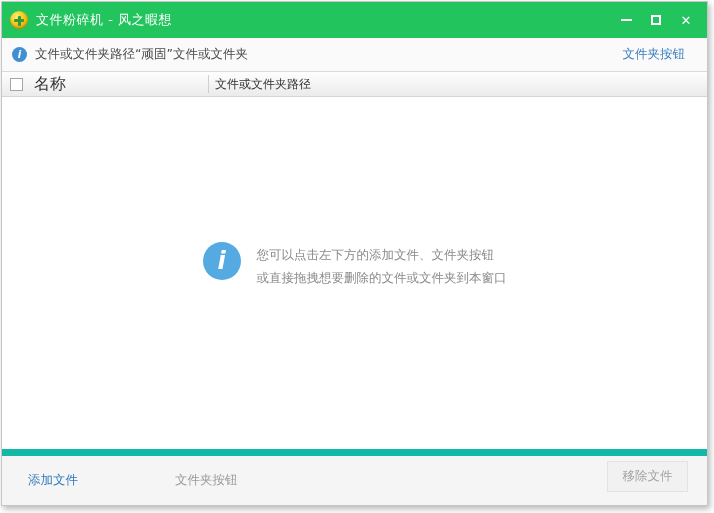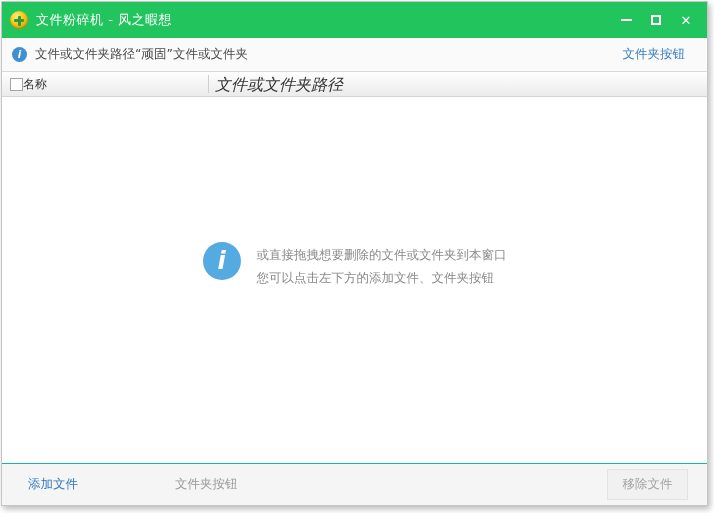--- a/index.html
+++ b/index.html
@@ -52,40 +52,40 @@
   .table-header {
     height:25px; flex-shrink:0; position:relative;
     background:linear-gradient(#fefefe,#ebebeb);
     border-bottom:1px solid #d4d4d4;
     display:flex; align-items:center;
   }
   .checkbox {
     width:13px; height:13px; background:#ffffff; border:1px solid #a5a5a5;
     margin-left:8px; cursor:pointer; flex-shrink:0;
   }
-  .col-name { font-size:12px; color:#333333; margin-left:0; cursor:default; }
+  .col-name { font-size:16px; color:#333333; margin-left:11px; cursor:default; }
   .col-divider { position:absolute; left:206px; top:3px; bottom:3px;
                  width:1px; background:#cfcfcf; }
   .col-path { position:absolute; left:213px; top:0; height:25px; line-height:25px;
-              font-size:16px; color:#333333; cursor:default;font-style:italic; }
+              font-size:12px; color:#333333; cursor:default; }
 
   
   .list-area { flex:1; background:#ffffff; overflow:hidden; }
   .empty-hint { margin-top:145px; display:flex; justify-content:center;
                 align-items:flex-start; gap:16px; }
   .info-icon-lg {
     width:38px; height:38px; border-radius:50%; background:#55aae1; color:#ffffff;
     font-size:24px; font-weight:bold; font-style:italic;
     display:flex; align-items:center; justify-content:center; flex-shrink:0;
   }
   .hint-text { font-size:12.5px; color:#8a8a8a; line-height:23px; padding-top:1px; }
 
   
   .bottombar {
-    height:42px; flex-shrink:0; background:#f5f5f5; border-top:1px solid #14b8a6;
+    height:56px; flex-shrink:0; background:#f5f5f5; border-top:7px solid #14b8a6;
     display:flex; align-items:center; position:relative;
   }
   .add-link { position:absolute; left:26px; font-size:12.5px; color:#3178be;
               cursor:pointer; }
   .remove-link { position:absolute; left:173px; font-size:12.5px; color:#9a9a9a;
                  cursor:pointer; }
   .shred-btn {
     position:absolute; right:19px; top:5px; width:81px; height:31px;
     background:#f1f1f1; border:1px solid #e3e3e3; color:#a3a3a3;
     font-size:12.5px; font-family:inherit; cursor:default;
@@ -125,22 +125,22 @@
     <span class="checkbox"></span>
     <span class="col-name">名称</span>
     <span class="col-divider"></span>
     <span class="col-path">文件或文件夹路径</span>
   </div>
 
   <div class="list-area">
     <div class="empty-hint">
       <span class="info-icon-lg">i</span>
       <div class="hint-text">
+        <div>您可以点击左下方的添加文件、文件夹按钮</div>
         <div>或直接拖拽想要删除的文件或文件夹到本窗口</div>
-        <div>您可以点击左下方的添加文件、文件夹按钮</div>
       </div>
     </div>
   </div>
 
   <div class="bottombar">
     <span class="add-link">添加文件</span>
     <span class="remove-link">文件夹按钮</span>
     <button class="shred-btn">移除文件</button>
   </div>
 

